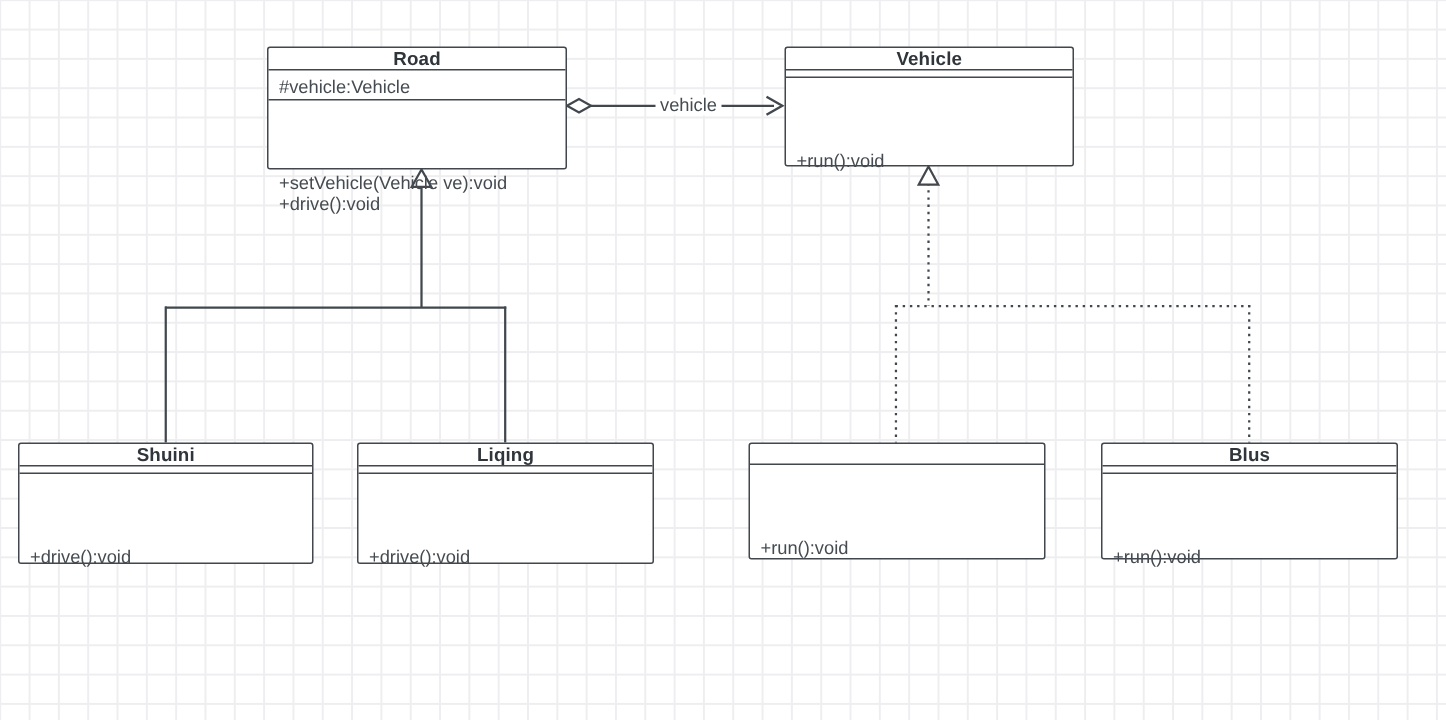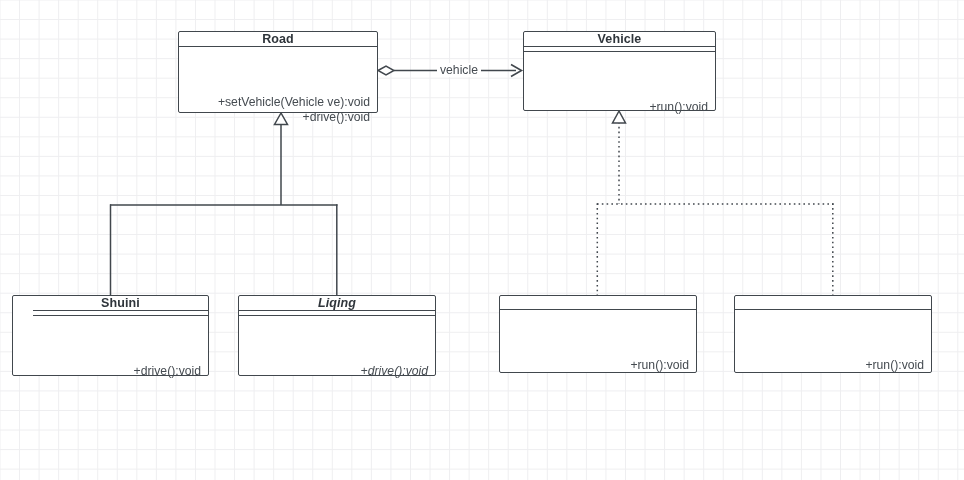--- a/index.html
+++ b/index.html
@@ -36,21 +36,20 @@
     background: #ffffff;
     border: 1.6px solid #41474d;
     border-radius: 2px;
     display: flex;
     flex-direction: column;
     z-index: 3;
   }
   .cmp {
     box-sizing: border-box;
     position: relative;
-    text-align: right;
   }
   .cmp-title {
     display: flex;
     align-items: center;
     justify-content: center;
     font-weight: bold;
     font-size: 12.5px;
     color: #2f353b;
     letter-spacing: 0.1px;
     border-bottom: 1.5px solid #41474d;
@@ -106,57 +105,61 @@
       <line x1="597.3" y1="203.3" x2="597.3" y2="295" stroke="#41474d" stroke-width="1.5" stroke-dasharray="1.6 3.2" stroke-linecap="butt"></line>
       <line x1="832.8" y1="203.3" x2="832.8" y2="295" stroke="#41474d" stroke-width="1.5" stroke-dasharray="1.6 3.2" stroke-linecap="butt"></line>
       <polygon points="619,111 612.5,123 625.5,123" fill="#ffffff" stroke="#41474d" stroke-width="1.5"></polygon>
     </g>
   </svg>
 
   <div class="edge-label" style="left:437px; top:63px;">vehicle</div>
 
   <div class="uml-class" style="left:178px; top:31px; width:200px; height:82px;">
     <div class="cmp cmp-title" style="height:27px;">Road</div>
+    <div class="cmp cmp-attrs" style="height:24px;">
+      <div class="member">#vehicle:Vehicle</div>
+    </div>
     <div class="cmp cmp-ops" style="flex:1;">
       <div class="member">+setVehicle(Vehicle ve):void</div>
       <div class="member">+drive():void</div>
     </div>
   </div>
 
   <div class="uml-class" style="left:523px; top:31px; width:193px; height:80px;">
     <div class="cmp cmp-title" style="height:28px;">Vehicle</div>
     <div class="cmp cmp-attrs" style="height:26px;"></div>
     <div class="cmp cmp-ops" style="flex:1;">
       <div class="member">+run():void</div>
     </div>
   </div>
 
-  <div class="uml-class" style="left:12px; top:295px; width:197px; height:81px;padding-left:20px;">
+  <div class="uml-class" style="left:12px; top:295px; width:197px; height:81px;">
     <div class="cmp cmp-title" style="height:28px;">Shuini</div>
     <div class="cmp cmp-attrs" style="height:26px;"></div>
     <div class="cmp cmp-ops" style="flex:1;">
       <div class="member">+drive():void</div>
     </div>
   </div>
 
-  <div class="uml-class" style="left:238px; top:295px; width:198px; height:81px;font-style:italic;">
+  <div class="uml-class" style="left:238px; top:295px; width:198px; height:81px;">
     <div class="cmp cmp-title" style="height:28px;">Liqing</div>
     <div class="cmp cmp-attrs" style="height:26px;"></div>
     <div class="cmp cmp-ops" style="flex:1;">
       <div class="member">+drive():void</div>
     </div>
   </div>
 
   <div class="uml-class" style="left:499px; top:295px; width:198px; height:78px;">
     <div class="cmp cmp-attrs" style="height:25px;"></div>
     <div class="cmp cmp-ops" style="flex:1;">
       <div class="member">+run():void</div>
     </div>
   </div>
 
   <div class="uml-class" style="left:734px; top:295px; width:198px; height:78px;">
+    <div class="cmp cmp-title" style="height:27px;">Blus</div>
     <div class="cmp cmp-attrs" style="height:25px;"></div>
     <div class="cmp cmp-ops" style="flex:1;">
       <div class="member">+run():void</div>
     </div>
   </div>
 
 </div>
 
 </body></html>

